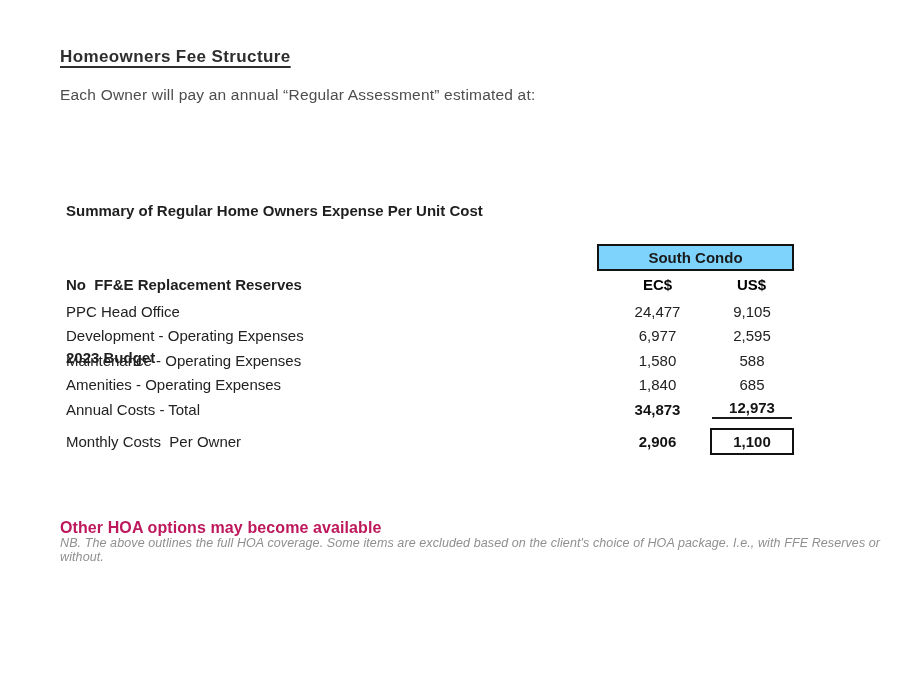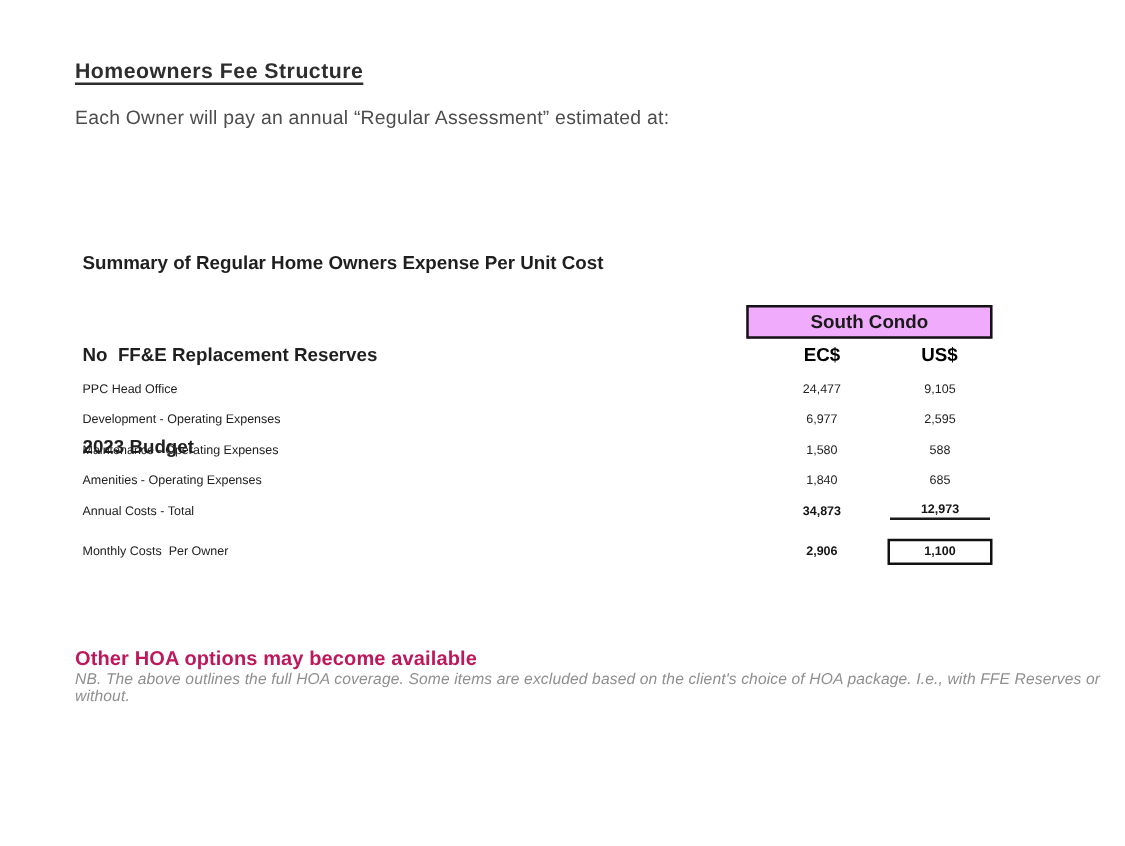--- a/index.html
+++ b/index.html
@@ -56,21 +56,21 @@
     left: 597px;
     top: 244px;
     width: 193px;
     height: 23px;
     border: 2px solid #131313;
     text-align: center;
     line-height: 23px;
     font-size: 15px;
     font-weight: bold;
     color: #1a1a1a;
-    background: #f0abfc;
+    background: #7dd3fc;
   }
   .col-header {
     position: absolute;
     top: 276px;
     width: 95px;
     text-align: center;
     font-size: 15px;
     font-weight: bold;
     color: #000000;
   }
@@ -82,21 +82,21 @@
     position: absolute;
     left: 66px;
     top: 299px;
     width: 733px;
   }
   .row {
     display: grid;
     grid-template-columns: 544px 95px 94px;
     height: 24.5px;
     align-items: center;
-    font-size: 10px;
+    font-size: 15px;
     color: #222222;
   }
   .row .label { white-space: pre; }
   .row .val { text-align: center; }
   .row.total .val { font-weight: bold; color: #141414; }
   .row.total .us-inner {
     display: inline-block;
     min-width: 80px;
     border-bottom: 2px solid #1a1a1a;
     padding-bottom: 1px;

